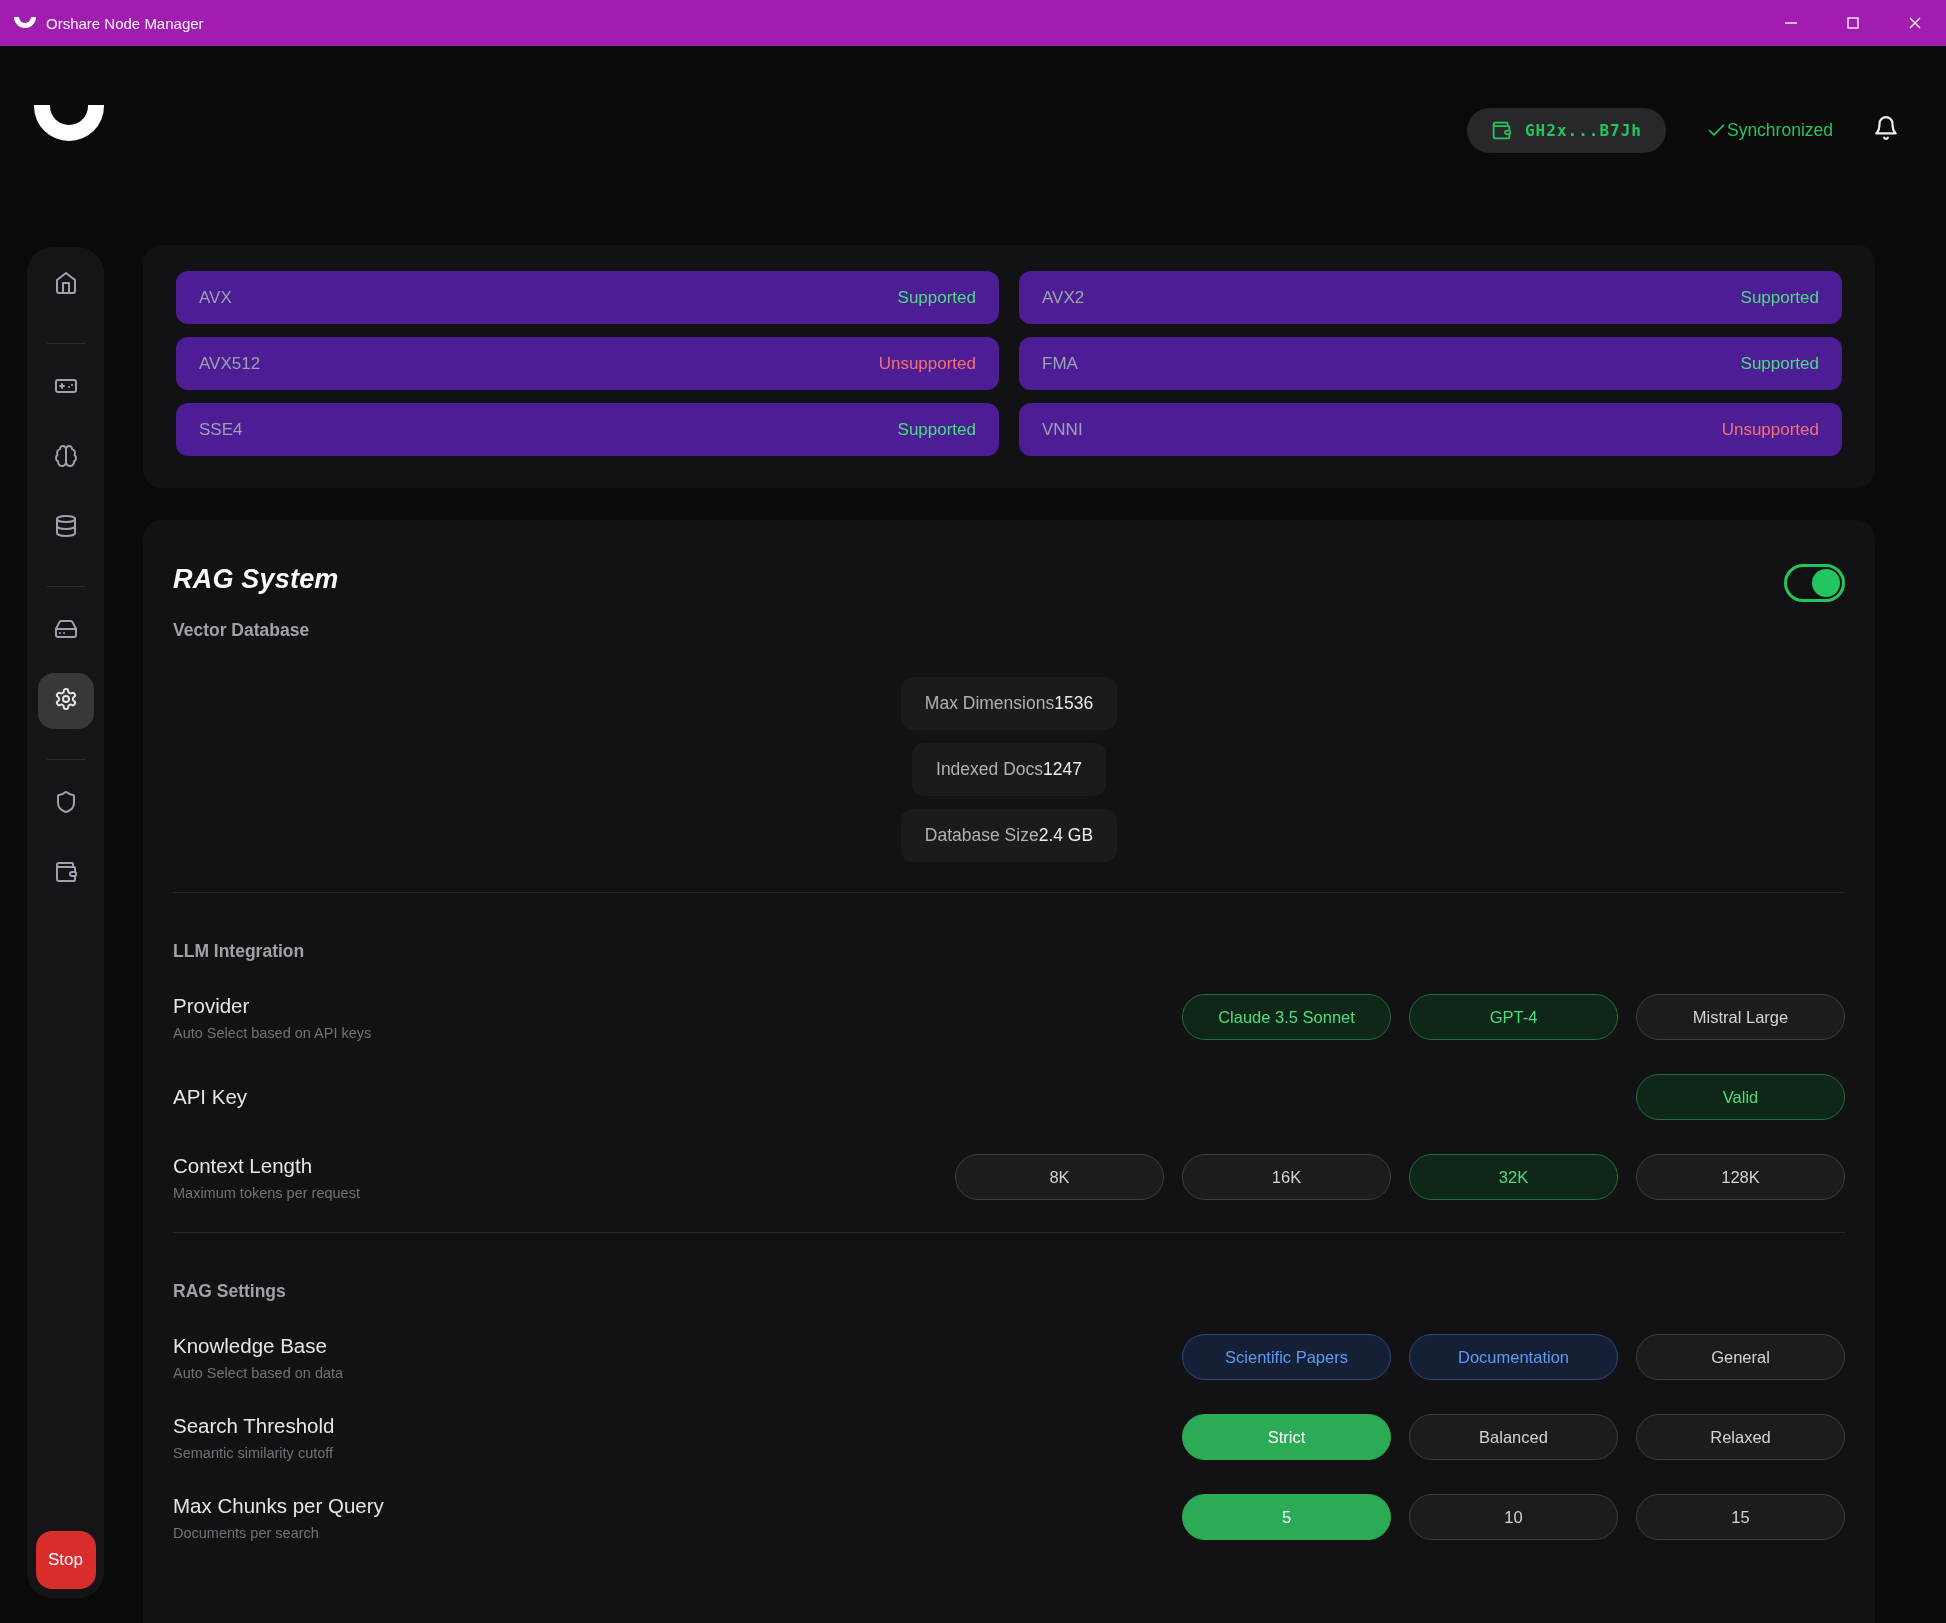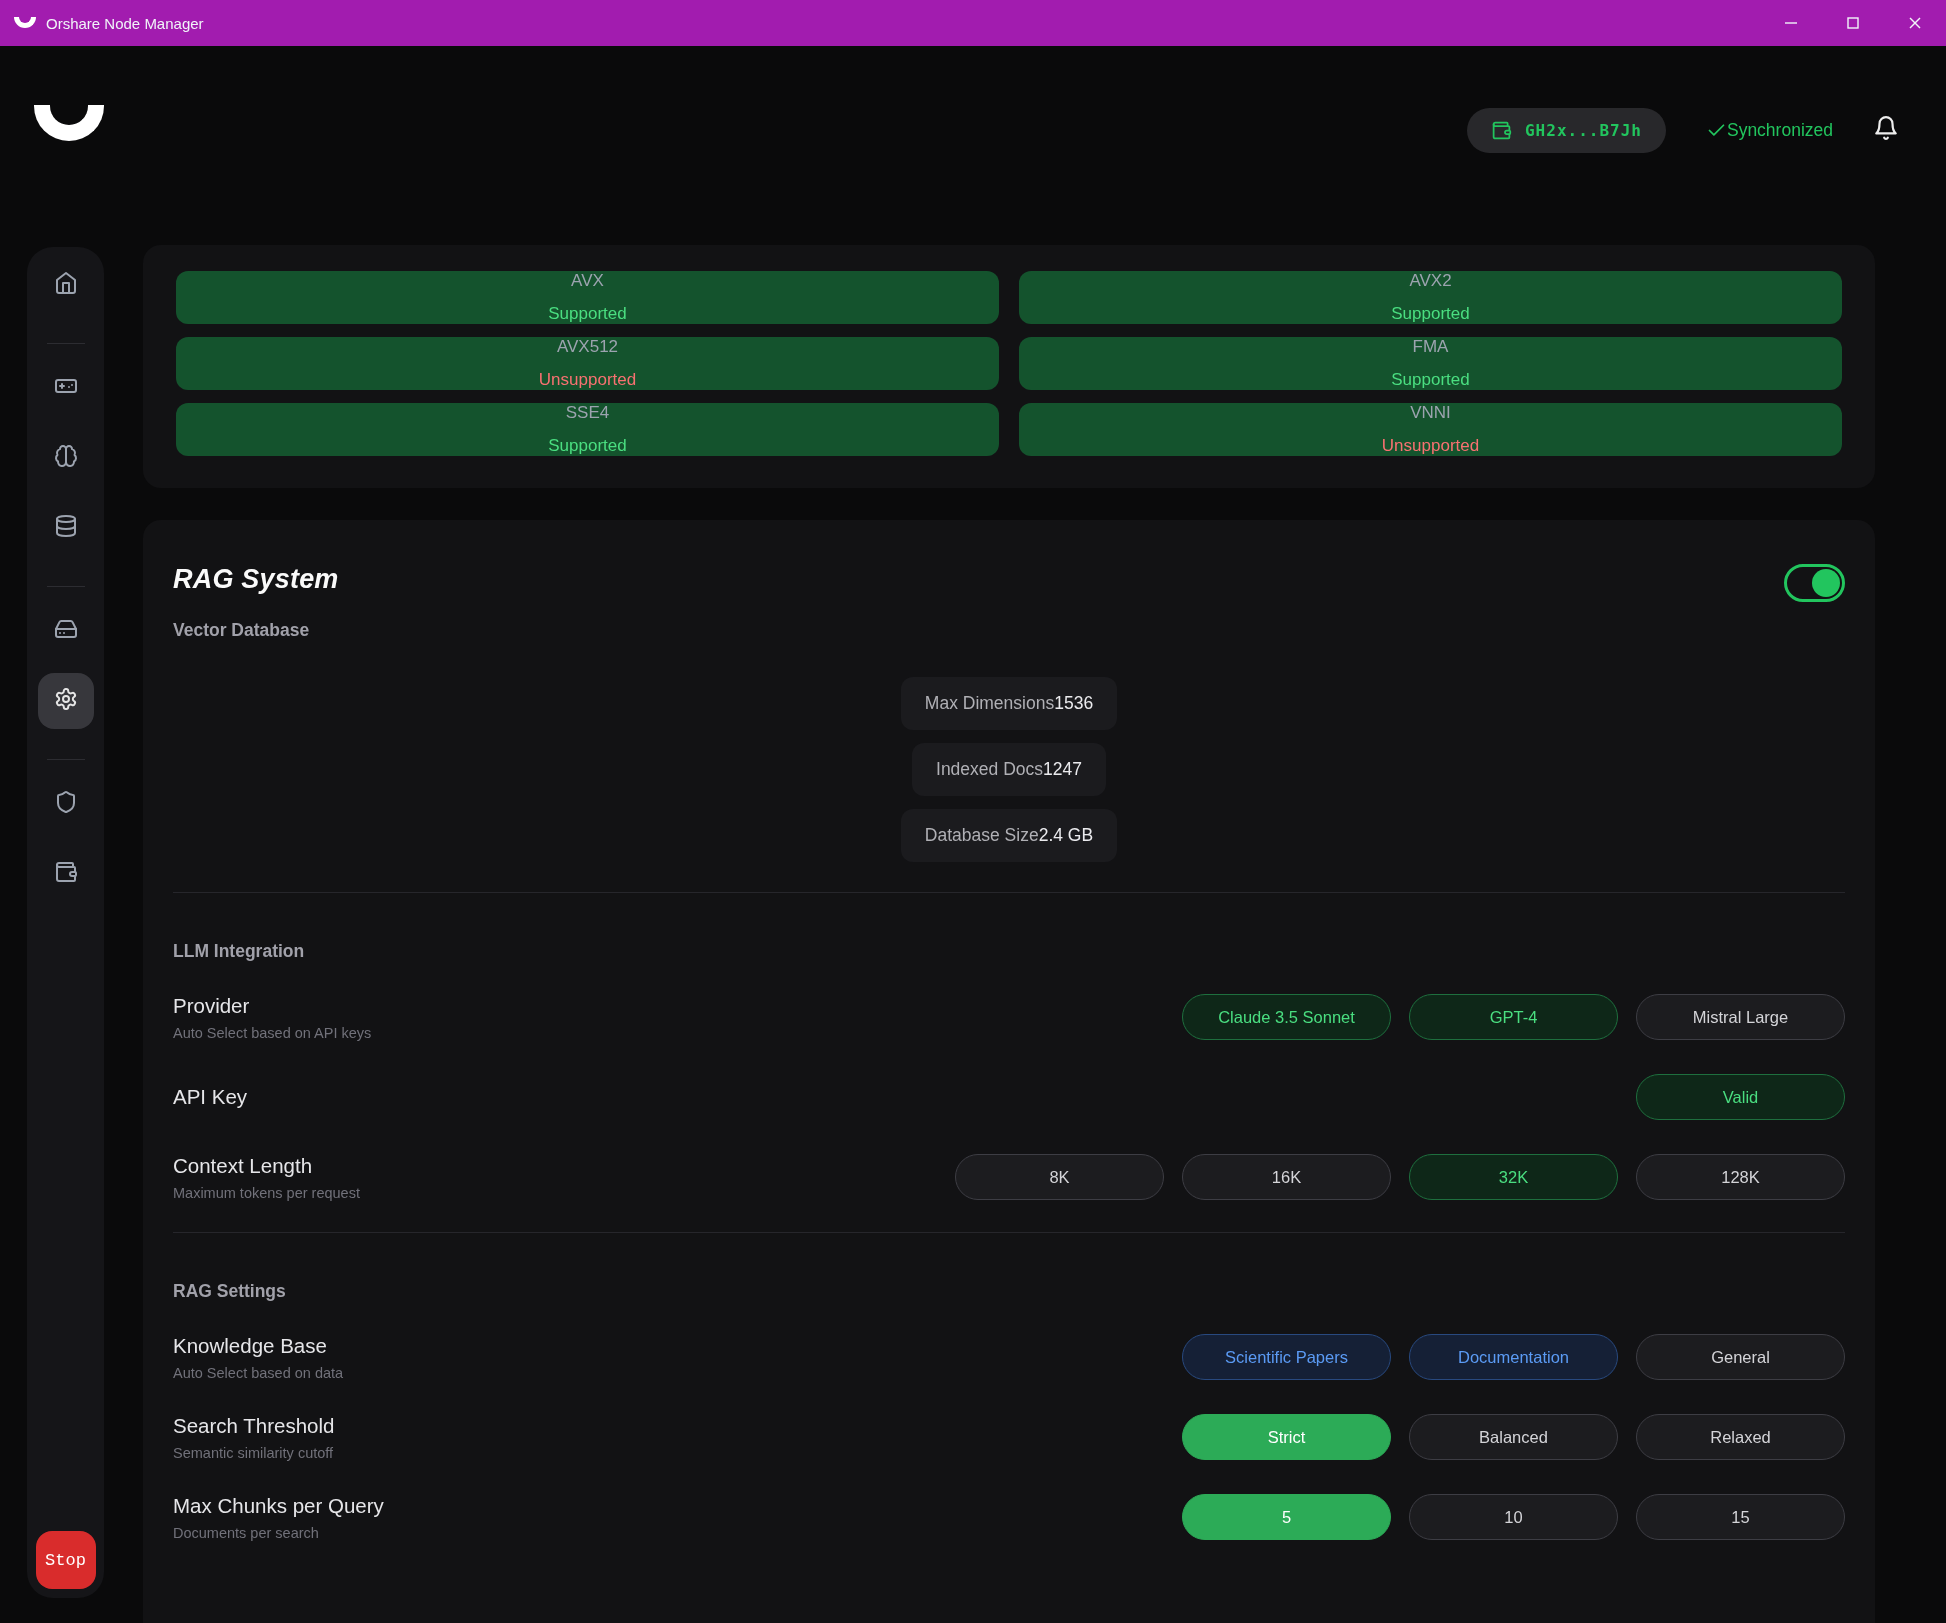--- a/index.html
+++ b/index.html
@@ -44,41 +44,41 @@
   .sync svg { width:21px; height:21px; }
   .bell { color:#ededed; }
   .bell svg { width:26px; height:26px; }
 
   svg.ic { fill:none; stroke:currentColor; stroke-width:2; stroke-linecap:round; stroke-linejoin:round; }
 
   
   .sidebar {
     position:absolute; left:27px; top:247px; width:77px; height:1351px;
     background:#151518; border-radius:26px;
-    display:flex; flex-direction:column; align-items:center; padding-top:10px;font-family:Liberation Mono, monospace;
+    display:flex; flex-direction:column; align-items:center; padding-top:10px;
   }
   .sb-item { width:56px; height:56px; border-radius:16px; display:flex; align-items:center;
     justify-content:center; color:#9ca3af; margin-bottom:14px; cursor:pointer; flex:none; }
   .sb-item.active { background:#37373c; color:#e5e5e5; }
   .sb-item svg { width:24px; height:24px; }
   .sb-div { width:38px; height:1px; background:#2c2c31; margin:16px 0; flex:none; }
   .stop-btn {
     position:absolute; bottom:9px; left:50%; transform:translateX(-50%);
     width:60px; height:58px; border-radius:16px; background:#d92c2c; border:none;
     color:#fff; font-size:17px; font-family:inherit; cursor:pointer;
   }
 
   
   .main { position:absolute; left:143px; top:245px; width:1732px; }
   .card { background:#121214; border-radius:18px; }
 
   .features-card { height:243px; padding:26px 33px; }
   .features-grid { display:grid; grid-template-columns:1fr 1fr; column-gap:20px; row-gap:13px; }
-  .feature-row { height:53px; background:#14532d; border-radius:12px;
-    display:flex; align-items:center; justify-content:space-between; padding:0 23px;flex-direction:column; }
+  .feature-row { height:53px; background:#4c1d95; border-radius:12px;
+    display:flex; align-items:center; justify-content:space-between; padding:0 23px; }
   .f-label { color:#9ca3af; font-size:17px; }
   .f-status { font-size:17px; }
   .f-status.ok { color:#4ade80; }
   .f-status.bad { color:#f87171; }
 
   .rag-card { margin-top:32px; padding:44px 30px 70px; min-height:1160px; }
   .rag-header { display:flex; justify-content:space-between; margin-bottom:18px;font-style:italic; }
   .rag-title { font-size:27px; font-weight:700; color:#fafafa; letter-spacing:.2px; }
 
   .toggle { width:61px; height:38px; border:3px solid #22c55e; border-radius:19px;

